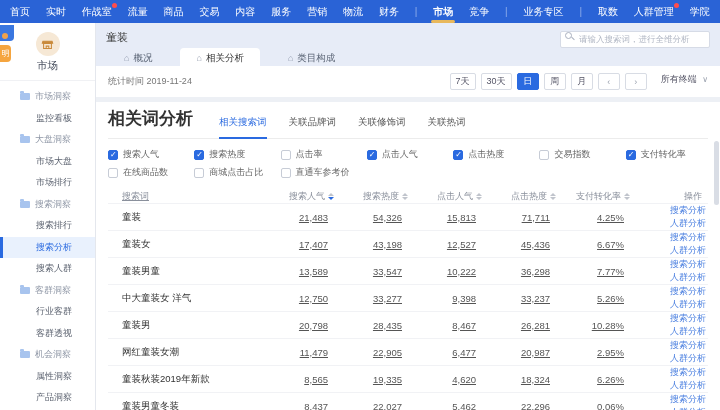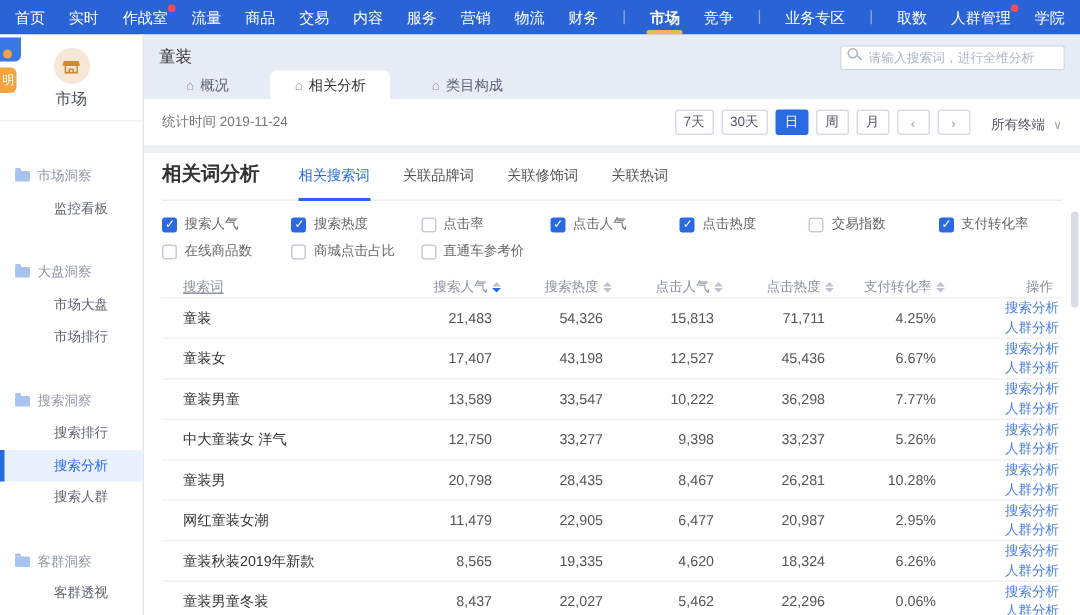--- a/index.html
+++ b/index.html
@@ -24,21 +24,21 @@
   .app { display:flex; height:387px; }
   
   .sidebar { width:96px; background:#fff; border-right:1px solid #e4e7ed; flex-shrink:0; }
   .module { text-align:center; padding:9px 0 7px; border-bottom:1px solid #f0f1f4; }
   .mod-icon { width:24px; height:24px; border-radius:50%; background:#f6e8d5;
     display:inline-flex; align-items:center; justify-content:center; }
   .mod-label { font-size:10.5px; color:#4a5160; margin-top:3px; }
   .smenu { padding-top:5px; }
   .sitem { height:21.5px; display:flex; align-items:center; padding-left:33px;
     font-size:9px; color:#5c6370; cursor:pointer; border-left:3px solid transparent; }
-  .sitem.section { padding-left:7px; color:#8f97a6; cursor:default;margin-top:21px; }
+  .sitem.section { padding-left:17px; color:#8f97a6; cursor:default; }
   .sitem.active { background:#e9f1fd; border-left-color:#2a6ae0; color:#2a6ae0; }
   .folder { display:none; width:10px; height:7px; background:#a8c4ee; border-radius:1px;
     margin-right:5px; position:relative; flex-shrink:0; }
   .folder::before { content:""; position:absolute; top:-2px; left:0; width:4px; height:2px;
     background:#a8c4ee; border-radius:1px 1px 0 0; }
   .sitem.section .folder { display:inline-block; }
   
   .main { flex:1; display:flex; flex-direction:column; min-width:0; position:relative; }
   .band { background:#e7ecf7; padding:5px 10px 0; height:43px; position:relative; }
   .band-top { display:flex; justify-content:space-between; align-items:center; }
@@ -54,34 +54,34 @@
     transform:rotate(45deg); right:-4px; bottom:-1px; }
   .band-tabs { display:flex; margin-top:0; padding-left:2px; }
   .btab { height:22px; display:inline-flex; align-items:center; gap:4px; padding:0 16px;
     font-size:9.5px; color:#5a6475; border-radius:4px 4px 0 0; margin-right:12px; cursor:pointer; }
   .btab.active { background:#fff; color:#333; }
   .ticon { font-size:9px; color:#8a93a6; line-height:1; }
   
   .toolbar { background:#fff; height:31px; display:flex; align-items:center;
     justify-content:space-between; padding:0 12px; }
   .stat { font-size:9px; color:#777; }
-  .tright { display:flex; align-items:flex-end; }
+  .tright { display:flex; align-items:flex-start; }
   .tbtn { min-width:22px; height:17px; border:1px solid #d8dce4; background:#fff; border-radius:2px;
     font-size:9px; color:#556; display:inline-flex; align-items:center; justify-content:center;
     padding:0 5px; margin-left:5px; cursor:pointer; }
   .tbtn.active { background:#2a6ae0; border-color:#2a6ae0; color:#fff; }
   .tbtn.navbtn { color:#9aa1ae; }
   .terminal { margin-left:14px; font-size:9px; color:#556; cursor:pointer; }
   .terminal .caret { color:#9aa1ae; margin-left:3px; font-size:8px; }
   .gapstrip { height:5px; background:#edf0f5; }
   
   .card { background:#fff; flex:1; padding:5px 12px 0; overflow:hidden;
     display:flex; flex-direction:column; }
   .panel-head { display:flex; align-items:flex-end; border-bottom:1px solid #ececec; }
-  .panel-title { font-size:13px; font-weight:bold; color:#333; margin-right:26px; padding-bottom:8px; }
+  .panel-title { font-size:17px; font-weight:bold; color:#333; margin-right:26px; padding-bottom:8px; }
   .ptab { padding-bottom:8px; margin-right:22px; font-size:9.5px; color:#555; cursor:pointer; }
   .ptab.active { color:#2a6ae0; border-bottom:2px solid #2a6ae0; margin-bottom:-1px; }
   
   .filters { display:grid; grid-template-columns:repeat(7,1fr); row-gap:5px; column-gap:4px;
     margin-top:9px; }
   .filter { display:flex; align-items:center; gap:5px; font-size:9px; color:#666; cursor:pointer; }
   .box { width:10px; height:10px; border:1px solid #c7ccd6; border-radius:2px; background:#fff;
     position:relative; flex-shrink:0; }
   .filter.checked .box { background:#2a6ae0; border-color:#2a6ae0; }
   .filter.checked .box::after { content:"✓"; color:#fff; font-size:8px; position:absolute;
@@ -92,21 +92,21 @@
   .th.kw { padding-left:14px;text-decoration:underline; }
   .th.num { display:flex; justify-content:flex-end; align-items:center; padding-right:16px; }
   .th.op { text-align:right; padding-right:6px; }
   .sort { display:inline-flex; flex-direction:column; margin-left:3px; }
   .sort i { width:0; height:0; border-left:3px solid transparent; border-right:3px solid transparent; }
   .sort .up { border-bottom:3px solid #c0c4cc; margin-bottom:1px; }
   .sort .dn { border-top:3px solid #c0c4cc; }
   .sort.desc .dn { border-top-color:#2a6ae0; }
   .trow { height:27px; border-top:1px solid #f1f2f5; font-size:9.5px; color:#444; }
   .td.kw { padding-left:14px; color:#333; }
-  .td.num { text-align:right; padding-right:22px; color:#555; }
+  .td.num { text-align:right; padding-right:22px; color:#555;text-decoration:underline; }
   .td.op { display:flex; flex-direction:column; align-items:flex-end; justify-content:center;
     gap:1px; padding-right:2px; }
   .alink { color:#4a7fe0; font-size:9px; line-height:1.25; cursor:pointer; }
   
   .logo-frag { position:absolute; left:0; top:25px; width:14px; height:16px; background:#3a77e0;
     border-radius:0 0 4px 0; z-index:4; }
   .logo-frag::after { content:""; position:absolute; left:2px; bottom:2px; width:6px; height:6px;
     background:#f0a24a; border-radius:50%; }
   .ribbon { position:absolute; left:0; top:45px; width:11px; height:17px; background:#f5a53f;
     color:#fff; font-size:8px; display:flex; align-items:center; justify-content:center;
@@ -191,20 +191,24 @@
         <div class="sitem item">
 
           <span class="slabel">搜索人群</span>
         </div>
         <div class="sitem section">
           <span class="folder"></span>
           <span class="slabel">客群洞察</span>
         </div>
         <div class="sitem item">
 
+          <span class="slabel">行业客群</span>
+        </div>
+        <div class="sitem item">
+
           <span class="slabel">客群透视</span>
         </div>
         <div class="sitem section">
           <span class="folder"></span>
           <span class="slabel">机会洞察</span>
         </div>
         <div class="sitem item">
 
           <span class="slabel">属性洞察</span>
         </div>

